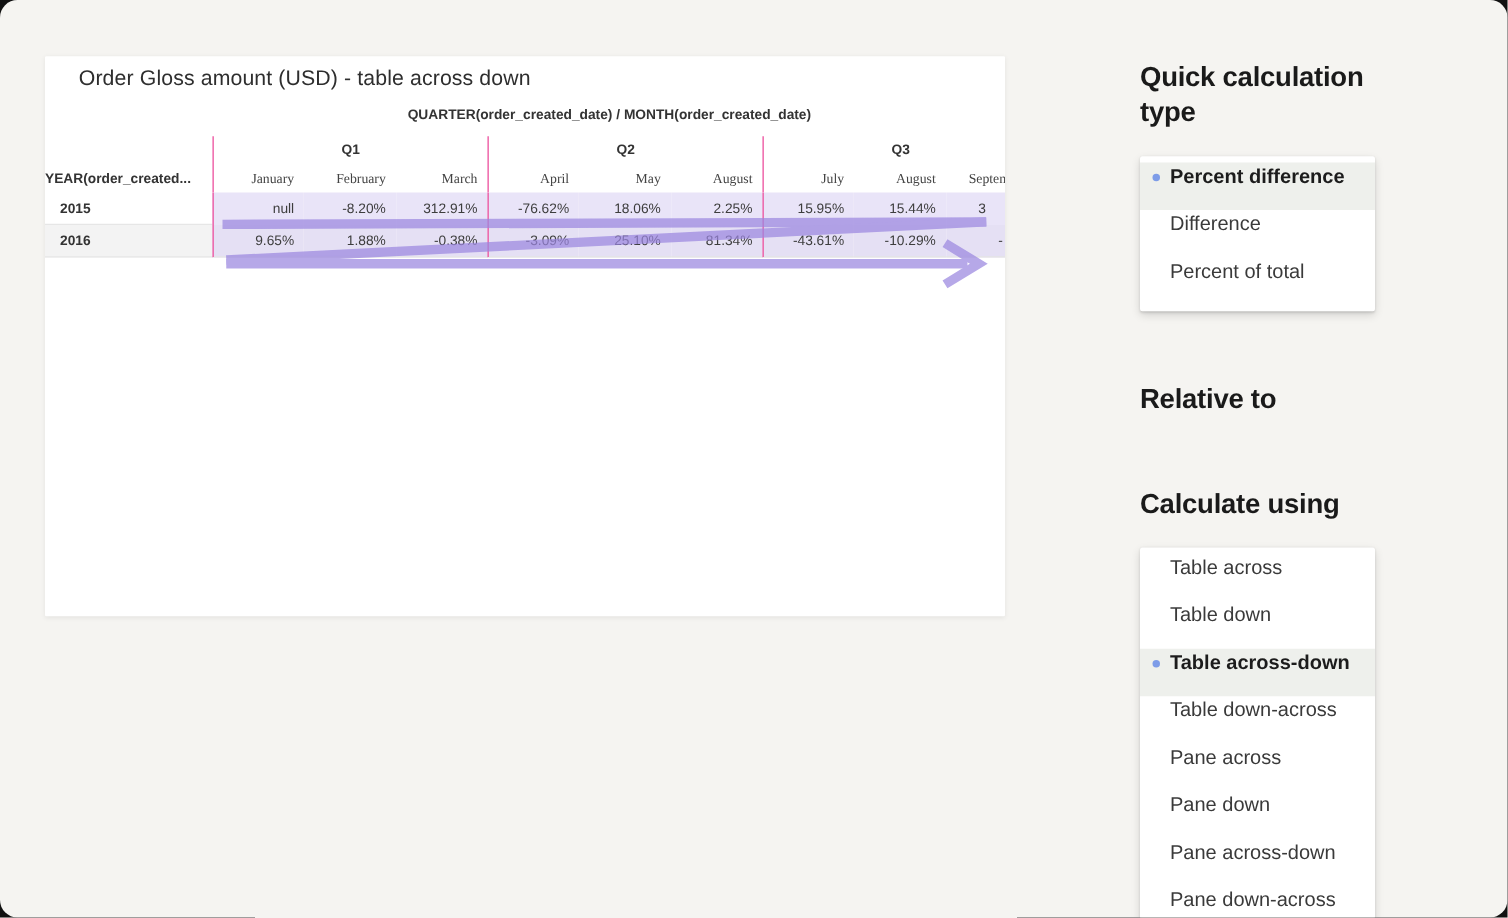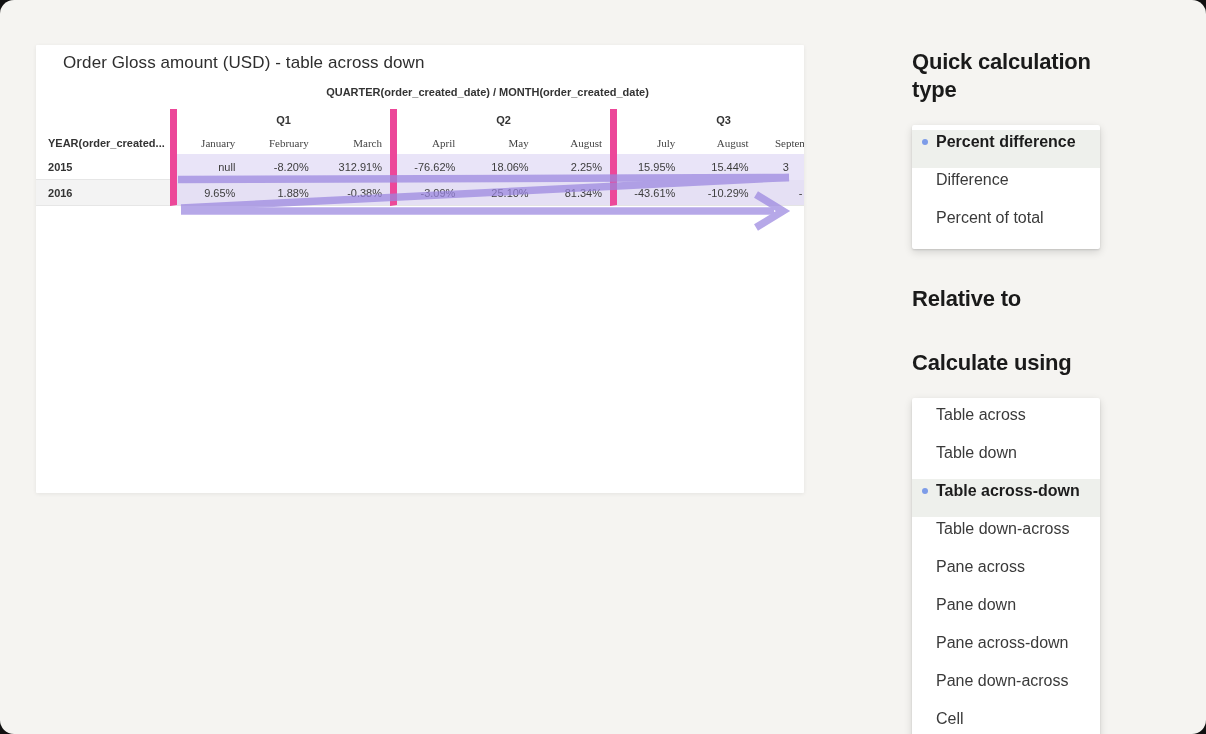--- a/index.html
+++ b/index.html
@@ -18,42 +18,42 @@
 
   .grid { position:relative; margin-top:10px; width:794px; }
   .trow { display:flex; width:794px; }
   .qrow  { height:23px; }
   .mrow  { height:22px; }
   .drow  { height:26px;justify-content:center; }
   .qcell { width:220px; text-align:center; font-size:11px; font-weight:bold;
            color:#333; line-height:23px; }
   .mcell { width:73.33px; text-align:right; padding-right:8px; font-size:11px;
            color:#444; line-height:22px; white-space:nowrap; overflow:hidden;font-family:Liberation Serif, serif; }
-  .rowhead-label { width:134px; padding-left:12px; font-size:11px; font-weight:bold;
+  .rowhead-label { width:134px; font-size:11px; font-weight:bold;
            color:#333; line-height:22px; white-space:nowrap; overflow:hidden; }
   .qspacer { width:134px; }
-  .qstart { border-left:7px solid #ec4899; }
+  .qstart { border-left:1px solid #ec4899; }
   .ycell { width:134px; padding-left:12px; font-size:11px; font-weight:bold; color:#333;
            line-height:26px; border-bottom:1px solid #e6e6e6; background:#fff; }
   .drow:first-of-type .ycell { border-top:1px solid #e6e6e6; }
   .ycell.alt { background:#f3f3f3; }
   .dcell { width:73.33px; text-align:right; padding-right:8px; font-size:11px;
            color:#3d3d3d; line-height:26px; white-space:nowrap; overflow:hidden; }
   .r1 .dcell { background:#e9e4f8; }
   .r2 .dcell { background:#e5e0f4; border-bottom:1px solid #e4e4e4; }
   .stub1 { text-align:left; padding-left:26px; }
   .stub2 { text-align:left; padding-left:42px; }
 
   .arrow-svg { position:absolute; left:0; top:0; pointer-events:none; }
 
   
   .rightcol { position:absolute; left:912px; top:48px; width:188px; }
   .section-heading { font-size:22px; font-weight:bold; color:#1a1a1a;
                      line-height:28px; letter-spacing:-.2px; }
-  .h2 { margin-top:36px; }
+  .h2 { margin-top:56px; }
   .panel { margin-top:21px; background:#fff; border-radius:2px; padding:5px 0;
            box-shadow:0 1px 2px rgba(0,0,0,0.12), 0 3px 8px rgba(0,0,0,0.14); }
   .opt { position:relative; height:38px; line-height:24px; padding-left:24px;
          font-size:16px; color:#3a3a3a; cursor:pointer; white-space:nowrap; }
   .opt.selected { background:#eef0ec; font-weight:bold; color:#1c1c1c; }
   .dot { position:absolute; left:10px; top:9px; width:6px; height:6px;
          border-radius:50%; background:#7d9ce8; }
 </style>
 </head>
 <body>

